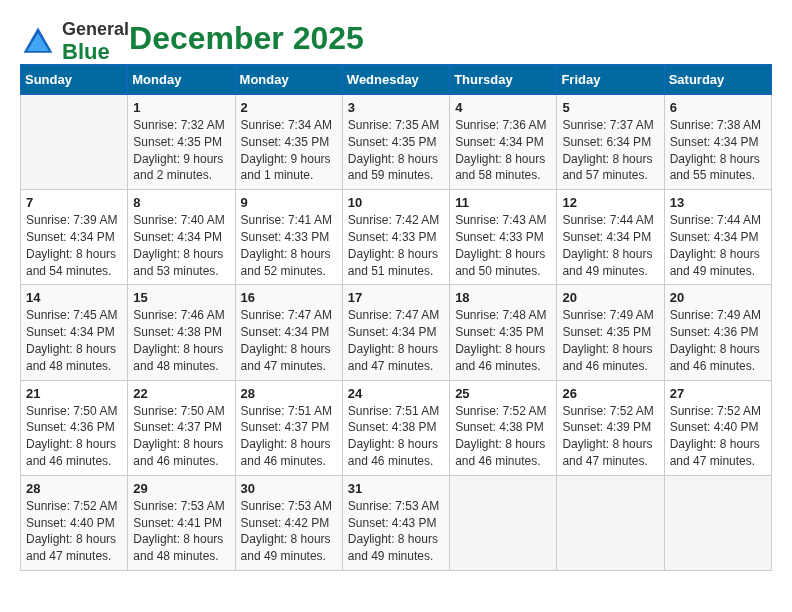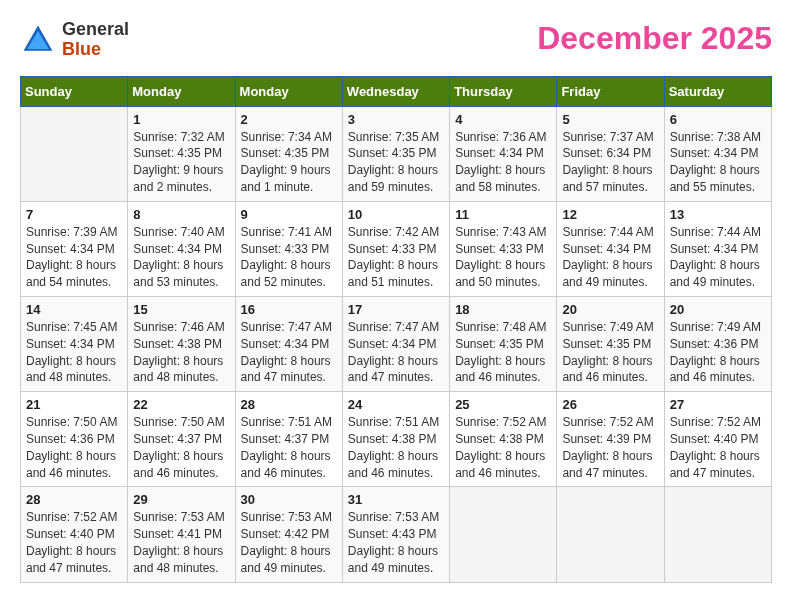--- a/index.html
+++ b/index.html
@@ -5,67 +5,65 @@
     * { box-sizing: border-box; margin: 0; padding: 0; }
     body {
       font-family: Arial, sans-serif;
       background: #fff;
       width: 792px;
       min-height: 612px;
       padding: 20px;
     }
     .header-area {
       display: flex;
-      justify-content: space-between;
       align-items: flex-start;
-      margin-bottom: 16px;
     }
     .logo {
       display: flex;
       align-items: center;
       gap: 6px;
     }
     .logo-text {
       display: flex;
       flex-direction: column;
       line-height: 1.1;
     }
     .logo-general {
       font-size: 18px;
       font-weight: bold;
       color: #333;
     }
     .logo-blue {
-      font-size: 18px;
-      font-weight: bold;
-      color: #c2410c;
+      font-size: 22px;
+      font-weight: bold;
+      color: #15803d;
     }
     .logo-icon {
       width: 36px;
       height: 36px;
     }
     .title-area {
       text-align: right;
     }
     .month-title {
       font-size: 32px;
       font-weight: bold;
-      color: #ec4899;
+      color: #15803d;
     }
     .location-title {
       font-size: 14px;
       color: #555;
     }
     table {
       width: 100%;
       border-collapse: collapse;
       table-layout: fixed;
     }
     thead tr th {
-      background-color: #4d7c0f;
+      background-color: #0369a1;
       color: #fff;
       font-size: 13px;
       font-weight: bold;
       padding: 7px 4px;
       text-align: left;
       border: 1px solid #1565c0;
     }
     tbody tr td {
       vertical-align: top;
       border: 1px solid #ccc;

